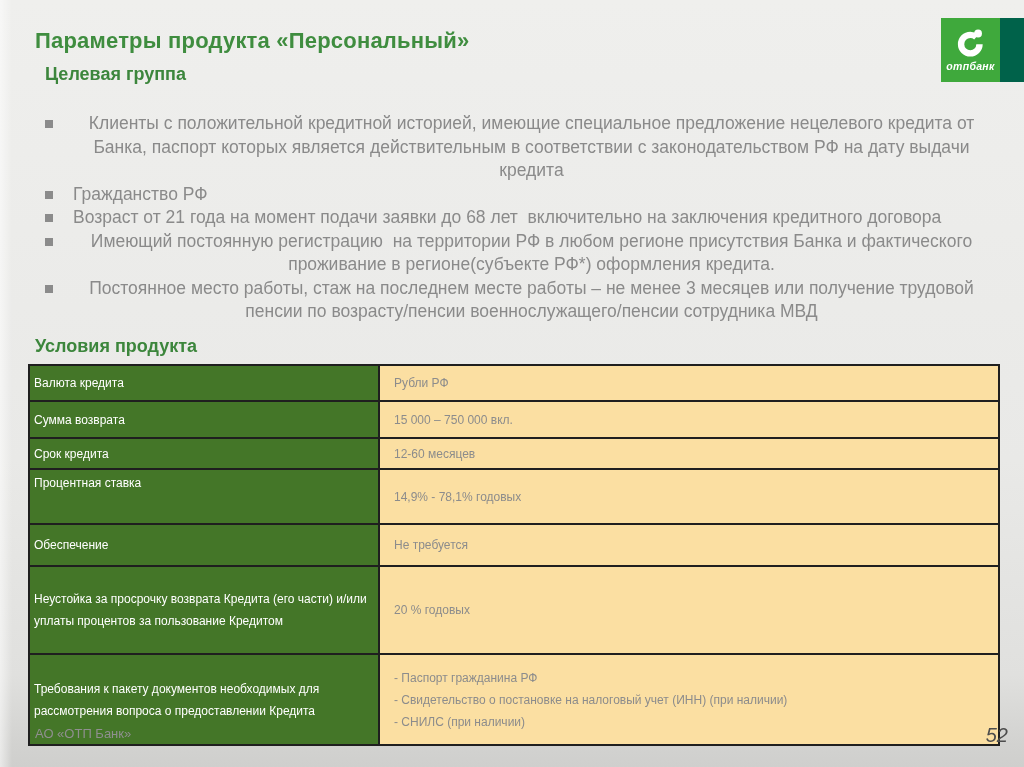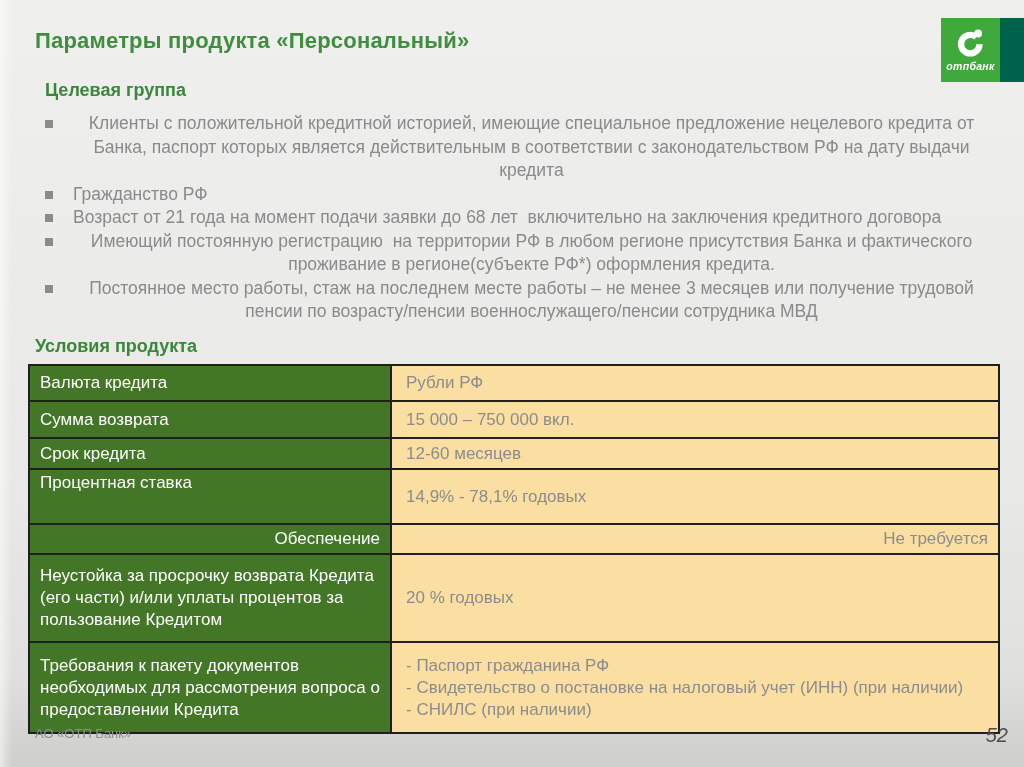--- a/index.html
+++ b/index.html
@@ -30,21 +30,21 @@
   .logo-emblem{margin-top:7px;}
   .logo-text{
     color:#ffffff;font-size:10.5px;font-weight:bold;font-style:italic;
     margin-top:1px;letter-spacing:.3px;
   }
   .logo-stripe{width:24px;height:64px;background:#00624a;}
   
   .subheading{
     position:absolute;margin:0;font-size:18px;font-weight:bold;color:#3c863c;
   }
-  #target-heading{left:45px;top:64px;margin-top:16px;}
+  #target-heading{left:45px;top:64px;}
   #conditions-heading{left:35px;top:336px;}
   
   .bullets{
     position:absolute;left:45px;top:112px;width:945px;
     margin:0;padding:0;list-style:none;text-align:center;
   }
   .bullet-item{
     display:flex;align-items:flex-start;
     color:#8a8a8a;font-size:17.5px;line-height:23.5px;
   }
@@ -53,33 +53,33 @@
     margin:8px 20px 0 0;
   }
   .bullet-text{white-space:pre-wrap;}
   
   .cond-table{
     position:absolute;left:28px;top:364px;width:972px;
     border-collapse:collapse;table-layout:fixed;
   }
   .cond-table td{
     border:2px solid #1f1f1f;
-    font-size:17px;line-height:22px;
-    padding:3px 10px;
+    font-size:12px;line-height:22px;
+    padding:3px 4px;
     vertical-align:middle;
   }
   .cond-table td.label{
     width:340px;background:#447628;color:#ffffff;
   }
   .cond-table td.value{
     background:#fbdfa2;color:#8c8c8c;white-space:pre-line;
     padding-left:14px;
   }
   tr.r0{height:36px;} tr.r1{height:37px;} tr.r2{height:31px;}
-  tr.r3{height:55px;margin-left:33px;} tr.r4{height:30px;text-align:right;} tr.r5{height:88px;} tr.r6{height:91px;}
+  tr.r3{height:55px;margin-left:33px;} tr.r4{height:42px;} tr.r5{height:88px;} tr.r6{height:91px;}
   tr.r3 td.label{vertical-align:top;padding-top:2px;}
   
   .footer-company{
     position:absolute;left:35px;top:726px;font-size:13px;color:#8f8f8f;
   }
   .page-number{
     position:absolute;right:16px;top:724px;font-size:20px;color:#4d4d4d;font-style:italic;
   }
 </style>
 </head>

